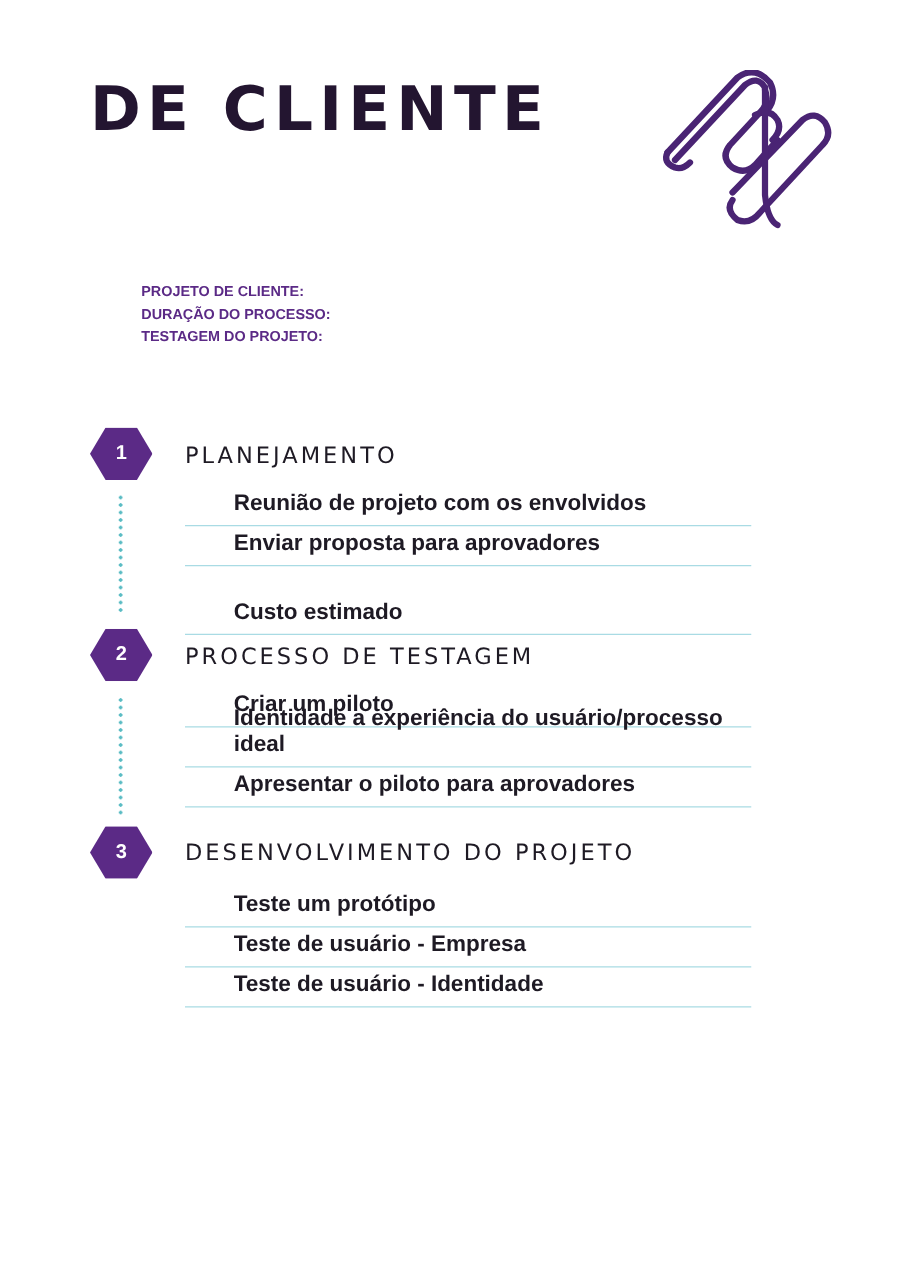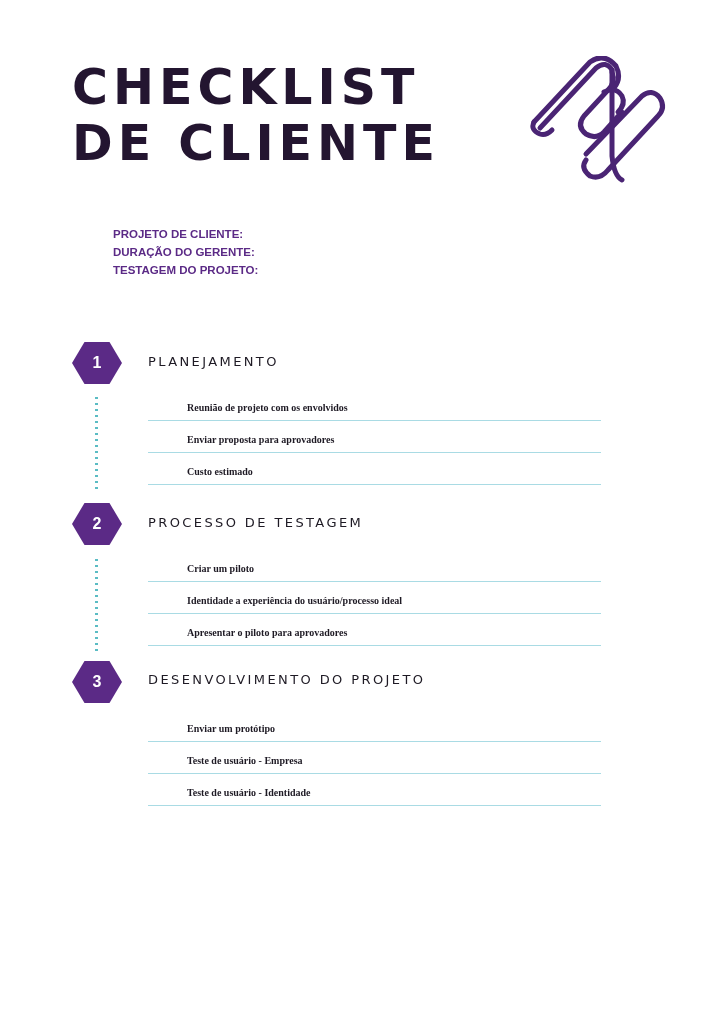--- a/index.html
+++ b/index.html
@@ -10,63 +10,62 @@
   .title span { display:block; }
   .logo { position:absolute; left:526px; top:56px; width:146px; height:130px; }
   .meta { position:absolute; left:73px; top:225px; }
   .meta div { font-family:"Liberation Sans", sans-serif; font-weight:bold; font-size:11.5px; line-height:18px; color:#5b2a86;padding-left:40px; }
   .hex { position:absolute; left:72px; width:50px; height:42px; background:#5b2a86;
          clip-path:polygon(25% 0,75% 0,100% 50%,75% 100%,25% 100%,0 50%);
          color:#fff; font-weight:bold; font-size:16px; display:flex; align-items:center; justify-content:center; }
   .dots { position:absolute; left:95px; width:3px;
           background-image:radial-gradient(circle, #5bbcc4 1.2px, transparent 1.4px);
           background-size:3px 6px; background-repeat:repeat-y; }
-  .sec-title { position:absolute; left:148px; font-family:"DejaVu Sans", sans-serif; font-size:13px;
+  .sec-title { position:absolute; left:148px; font-family:"DejaVu Sans", sans-serif; font-size:18px;
                letter-spacing:2.4px; color:#1e1a24; font-weight:500; }
   .item { position:absolute; left:148px; width:453px; height:32px; border-bottom:1.5px solid #a9dbe4; box-sizing:border-box; }
-  .item span { position:absolute; left:39px; bottom:7px; font-family:Liberation Serif, serif;
-               font-weight:bold; font-size:10px; color:#1e1a24; }
+  .item span { position:absolute; left:39px; bottom:7px; font-family:Liberation Sans, sans-serif;
+               font-weight:bold; font-size:18px; color:#1e1a24; }
 </style>
 </head>
 <body>
 
 <h1 class="title">
-  <span>CHECKLIST</span>
   <span>DE CLIENTE</span>
 </h1>
 
 <svg class="logo" viewBox="0 0 146 130">
   <g fill="none" stroke="#4a2474" stroke-width="5" stroke-linecap="round" stroke-linejoin="round">
     <path d="M14 72 L70 12 Q80 4 86 14 L86 16 Q90 26 82 34 L58 60 Q50 70 60 78 Q70 84 78 76 L96 56"></path>
     <path d="M8 66 L64 6 Q78 -4 90 10 Q96 22 88 32"></path>
     <path d="M8 66 Q4 74 14 78 Q20 80 26 74"></path>
     <path d="M78 36 Q90 30 96 40 Q100 48 92 56"></path>
     <path d="M60 98 L116 40 Q126 32 134 42 Q140 52 132 60 L82 114 Q74 124 64 120 Q54 112 60 104"></path>
     <path d="M86 14 L86 100 Q88 120 96 124"></path>
   </g>
 </svg>
 
 <div class="meta">
   <div>PROJETO DE CLIENTE:</div>
-  <div>DURAÇÃO DO GERENTE:</div>
+  <div>DURAÇÃO DO PROCESSO:</div>
   <div>TESTAGEM DO PROJETO:</div>
 </div>
 
 <div class="hex" style="top:342px;">
     <span>1</span>
   </div>
 <div class="dots" style="top:395px;height:95px;"></div>
 <div class="sec-title" style="top:354px;">PLANEJAMENTO</div>
 <div class="item" style="top:389px;">
     <span>Reunião de projeto com os envolvidos</span>
   </div>
 <div class="item" style="top:421px;">
     <span>Enviar proposta para aprovadores</span>
   </div>
-<div class="item" style="top:453px;">
+<div class="item" style="top:476px;">
     <span>Custo estimado</span>
   </div>
 
 <div class="hex" style="top:503px;">
     <span>2</span>
   </div>
 <div class="dots" style="top:557px;height:95px;"></div>
 <div class="sec-title" style="top:515px;">PROCESSO DE TESTAGEM</div>
 <div class="item" style="top:550px;">
     <span>Criar um piloto</span>
@@ -76,20 +75,20 @@
   </div>
 <div class="item" style="top:614px;">
     <span>Apresentar o piloto para aprovadores</span>
   </div>
 
 <div class="hex" style="top:661px;">
     <span>3</span>
   </div>
 <div class="sec-title" style="top:672px;">DESENVOLVIMENTO DO PROJETO</div>
 <div class="item" style="top:710px;">
-    <span>Enviar um protótipo</span>
+    <span>Teste um protótipo</span>
   </div>
 <div class="item" style="top:742px;">
     <span>Teste de usuário - Empresa</span>
   </div>
 <div class="item" style="top:774px;">
     <span>Teste de usuário - Identidade</span>
   </div>
 
 </body></html>

